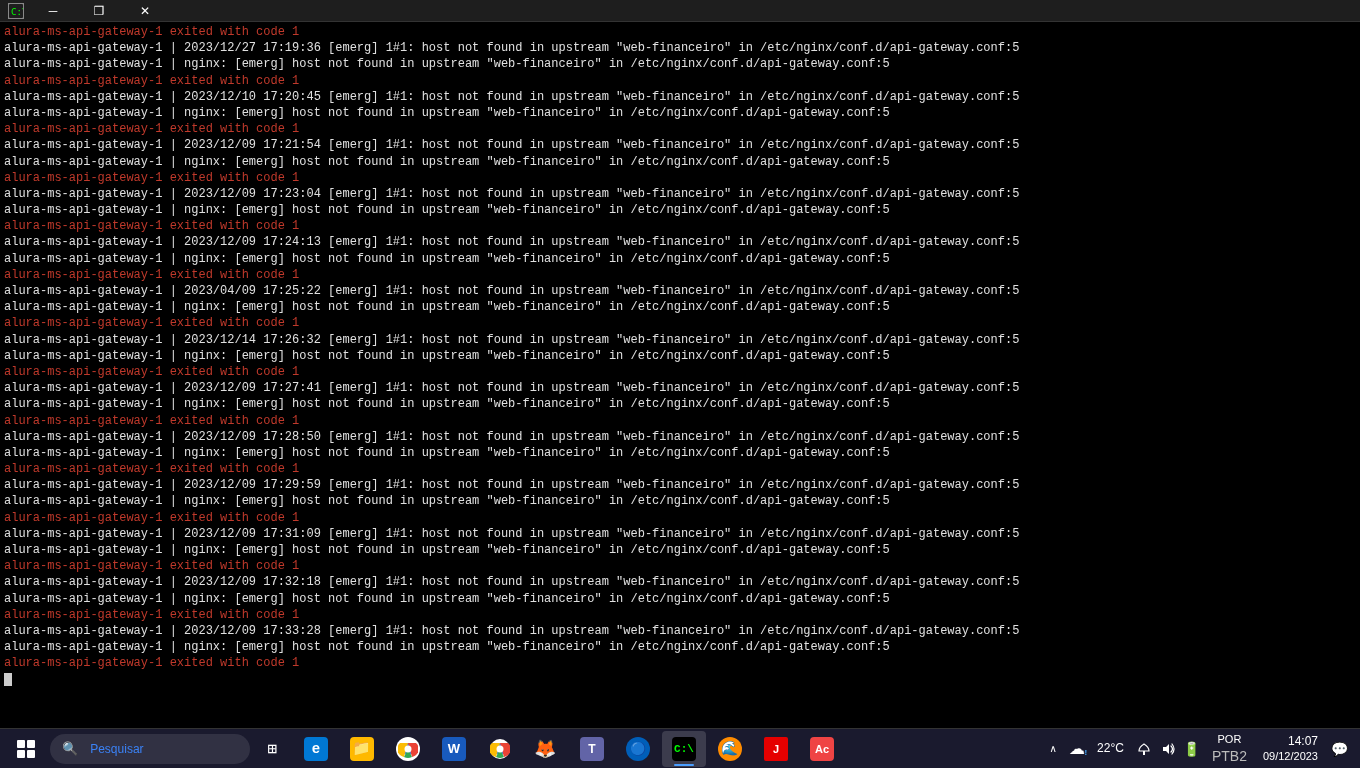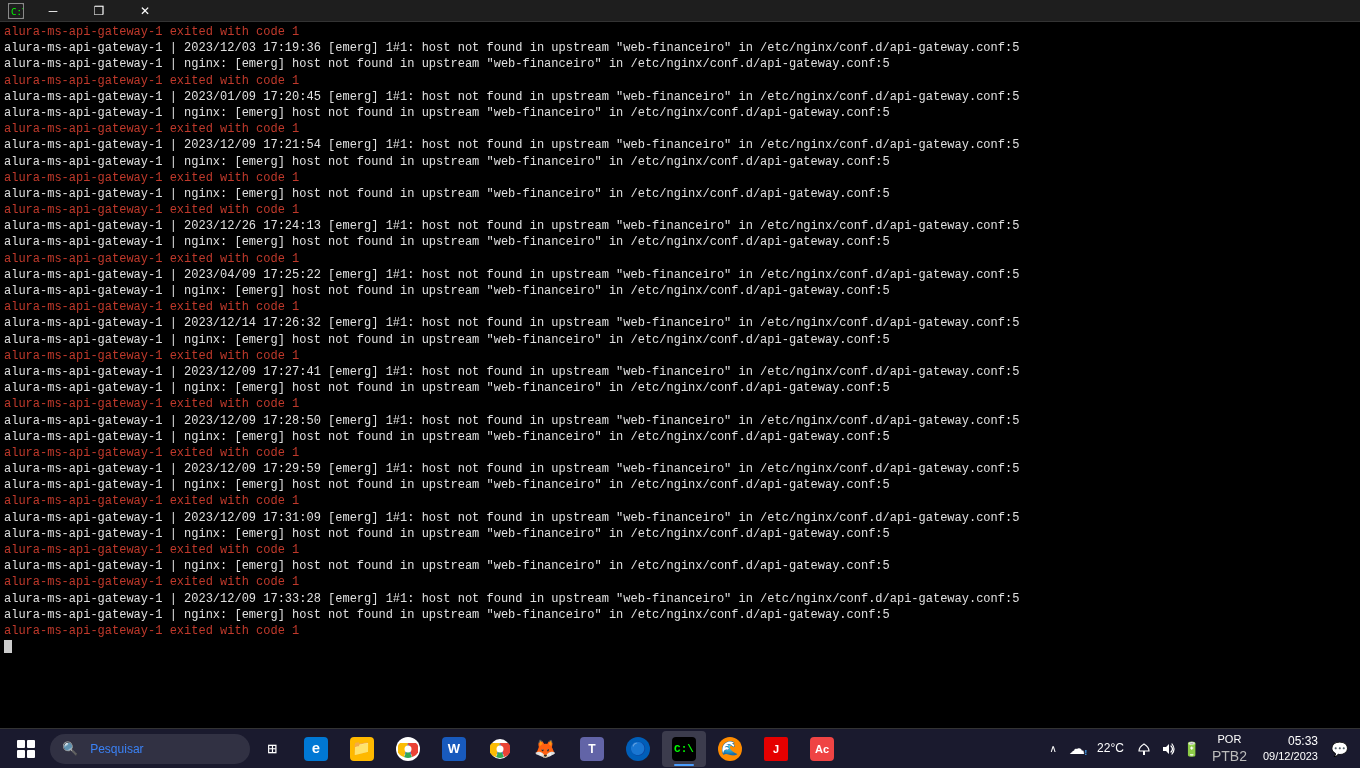--- a/index.html
+++ b/index.html
@@ -110,52 +110,54 @@
     <div class="win-btn">─</div>
     <div class="win-btn">❐</div>
     <div class="win-btn close">✕</div>
   </div>
 </div>
 
 <div id="terminal">
   <div id="terminal-scroll">
     <div id="terminal-lines">
         <div class="line red">alura-ms-api-gateway-1  exited with code 1</div>
-        <div class="line white">alura-ms-api-gateway-1  | 2023/12/03 17:19:36 [emerg] 1#1: host not found in upstream "web-financeiro" in /etc/nginx/conf.d/api-gateway.conf:5</div>
-        <div class="line white">alura-ms-api-gateway-1  | nginx: [emerg] host not found in upstream "web-financeiro" in /etc/nginx/conf.d/api-gateway.conf:5</div>
-        <div class="line red">alura-ms-api-gateway-1  exited with code 1</div>
-        <div class="line white">alura-ms-api-gateway-1  | 2023/01/09 17:20:45 [emerg] 1#1: host not found in upstream "web-financeiro" in /etc/nginx/conf.d/api-gateway.conf:5</div>
+        <div class="line white">alura-ms-api-gateway-1  | 2023/12/27 17:19:36 [emerg] 1#1: host not found in upstream "web-financeiro" in /etc/nginx/conf.d/api-gateway.conf:5</div>
+        <div class="line white">alura-ms-api-gateway-1  | nginx: [emerg] host not found in upstream "web-financeiro" in /etc/nginx/conf.d/api-gateway.conf:5</div>
+        <div class="line red">alura-ms-api-gateway-1  exited with code 1</div>
+        <div class="line white">alura-ms-api-gateway-1  | 2023/12/10 17:20:45 [emerg] 1#1: host not found in upstream "web-financeiro" in /etc/nginx/conf.d/api-gateway.conf:5</div>
         <div class="line white">alura-ms-api-gateway-1  | nginx: [emerg] host not found in upstream "web-financeiro" in /etc/nginx/conf.d/api-gateway.conf:5</div>
         <div class="line red">alura-ms-api-gateway-1  exited with code 1</div>
         <div class="line white">alura-ms-api-gateway-1  | 2023/12/09 17:21:54 [emerg] 1#1: host not found in upstream "web-financeiro" in /etc/nginx/conf.d/api-gateway.conf:5</div>
         <div class="line white">alura-ms-api-gateway-1  | nginx: [emerg] host not found in upstream "web-financeiro" in /etc/nginx/conf.d/api-gateway.conf:5</div>
         <div class="line red">alura-ms-api-gateway-1  exited with code 1</div>
-        <div class="line white">alura-ms-api-gateway-1  | nginx: [emerg] host not found in upstream "web-financeiro" in /etc/nginx/conf.d/api-gateway.conf:5</div>
-        <div class="line red">alura-ms-api-gateway-1  exited with code 1</div>
-        <div class="line white">alura-ms-api-gateway-1  | 2023/12/26 17:24:13 [emerg] 1#1: host not found in upstream "web-financeiro" in /etc/nginx/conf.d/api-gateway.conf:5</div>
+        <div class="line white">alura-ms-api-gateway-1  | 2023/12/09 17:23:04 [emerg] 1#1: host not found in upstream "web-financeiro" in /etc/nginx/conf.d/api-gateway.conf:5</div>
+        <div class="line white">alura-ms-api-gateway-1  | nginx: [emerg] host not found in upstream "web-financeiro" in /etc/nginx/conf.d/api-gateway.conf:5</div>
+        <div class="line red">alura-ms-api-gateway-1  exited with code 1</div>
+        <div class="line white">alura-ms-api-gateway-1  | 2023/12/09 17:24:13 [emerg] 1#1: host not found in upstream "web-financeiro" in /etc/nginx/conf.d/api-gateway.conf:5</div>
         <div class="line white">alura-ms-api-gateway-1  | nginx: [emerg] host not found in upstream "web-financeiro" in /etc/nginx/conf.d/api-gateway.conf:5</div>
         <div class="line red">alura-ms-api-gateway-1  exited with code 1</div>
         <div class="line white">alura-ms-api-gateway-1  | 2023/04/09 17:25:22 [emerg] 1#1: host not found in upstream "web-financeiro" in /etc/nginx/conf.d/api-gateway.conf:5</div>
         <div class="line white">alura-ms-api-gateway-1  | nginx: [emerg] host not found in upstream "web-financeiro" in /etc/nginx/conf.d/api-gateway.conf:5</div>
         <div class="line red">alura-ms-api-gateway-1  exited with code 1</div>
         <div class="line white">alura-ms-api-gateway-1  | 2023/12/14 17:26:32 [emerg] 1#1: host not found in upstream "web-financeiro" in /etc/nginx/conf.d/api-gateway.conf:5</div>
         <div class="line white">alura-ms-api-gateway-1  | nginx: [emerg] host not found in upstream "web-financeiro" in /etc/nginx/conf.d/api-gateway.conf:5</div>
         <div class="line red">alura-ms-api-gateway-1  exited with code 1</div>
         <div class="line white">alura-ms-api-gateway-1  | 2023/12/09 17:27:41 [emerg] 1#1: host not found in upstream "web-financeiro" in /etc/nginx/conf.d/api-gateway.conf:5</div>
         <div class="line white">alura-ms-api-gateway-1  | nginx: [emerg] host not found in upstream "web-financeiro" in /etc/nginx/conf.d/api-gateway.conf:5</div>
         <div class="line red">alura-ms-api-gateway-1  exited with code 1</div>
         <div class="line white">alura-ms-api-gateway-1  | 2023/12/09 17:28:50 [emerg] 1#1: host not found in upstream "web-financeiro" in /etc/nginx/conf.d/api-gateway.conf:5</div>
         <div class="line white">alura-ms-api-gateway-1  | nginx: [emerg] host not found in upstream "web-financeiro" in /etc/nginx/conf.d/api-gateway.conf:5</div>
         <div class="line red">alura-ms-api-gateway-1  exited with code 1</div>
         <div class="line white">alura-ms-api-gateway-1  | 2023/12/09 17:29:59 [emerg] 1#1: host not found in upstream "web-financeiro" in /etc/nginx/conf.d/api-gateway.conf:5</div>
         <div class="line white">alura-ms-api-gateway-1  | nginx: [emerg] host not found in upstream "web-financeiro" in /etc/nginx/conf.d/api-gateway.conf:5</div>
         <div class="line red">alura-ms-api-gateway-1  exited with code 1</div>
         <div class="line white">alura-ms-api-gateway-1  | 2023/12/09 17:31:09 [emerg] 1#1: host not found in upstream "web-financeiro" in /etc/nginx/conf.d/api-gateway.conf:5</div>
         <div class="line white">alura-ms-api-gateway-1  | nginx: [emerg] host not found in upstream "web-financeiro" in /etc/nginx/conf.d/api-gateway.conf:5</div>
         <div class="line red">alura-ms-api-gateway-1  exited with code 1</div>
+        <div class="line white">alura-ms-api-gateway-1  | 2023/12/09 17:32:18 [emerg] 1#1: host not found in upstream "web-financeiro" in /etc/nginx/conf.d/api-gateway.conf:5</div>
         <div class="line white">alura-ms-api-gateway-1  | nginx: [emerg] host not found in upstream "web-financeiro" in /etc/nginx/conf.d/api-gateway.conf:5</div>
         <div class="line red">alura-ms-api-gateway-1  exited with code 1</div>
         <div class="line white">alura-ms-api-gateway-1  | 2023/12/09 17:33:28 [emerg] 1#1: host not found in upstream "web-financeiro" in /etc/nginx/conf.d/api-gateway.conf:5</div>
         <div class="line white">alura-ms-api-gateway-1  | nginx: [emerg] host not found in upstream "web-financeiro" in /etc/nginx/conf.d/api-gateway.conf:5</div>
         <div class="line red">alura-ms-api-gateway-1  exited with code 1</div>
       </div>
     <div class="line">
       <span class="cursor"></span>
     </div>
   </div>
@@ -275,19 +277,19 @@
     </div>
 
     <div class="tray-icon" style="font-size:14px;">🔋</div>
 
     <div class="tray-text">
       <div style="font-size:11px; color:#fff;text-align:center;">POR</div>
       <div style="font-size:14px; color:#bbb;">PTB2</div>
     </div>
 
     <div class="tray-text">
-      <div class="tray-time">05:33</div>
+      <div class="tray-time">14:07</div>
       <div class="tray-date">09/12/2023</div>
     </div>
 
     <div class="notification-btn" style="color:#fff;">💬</div>
   </div>
 </div>
 
 </body></html>

